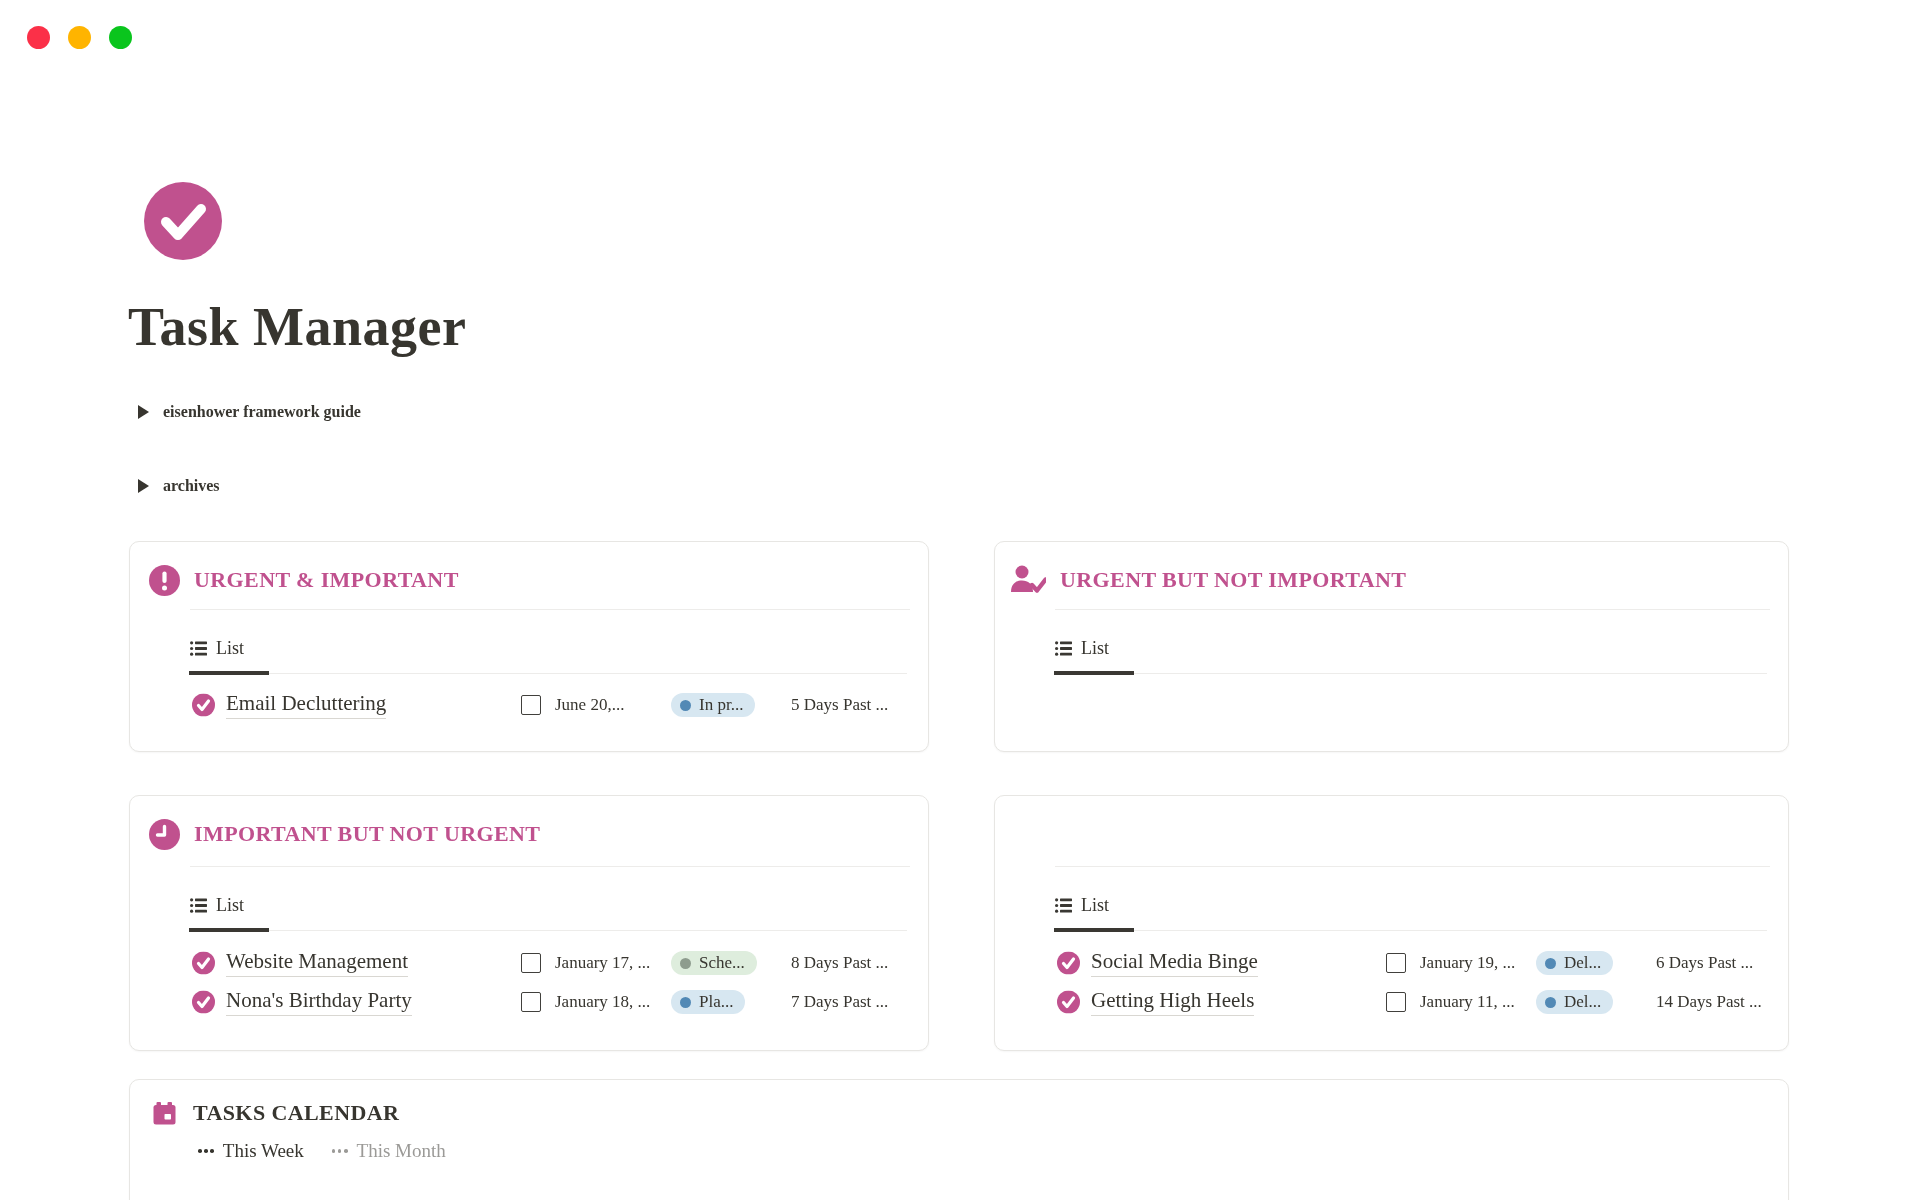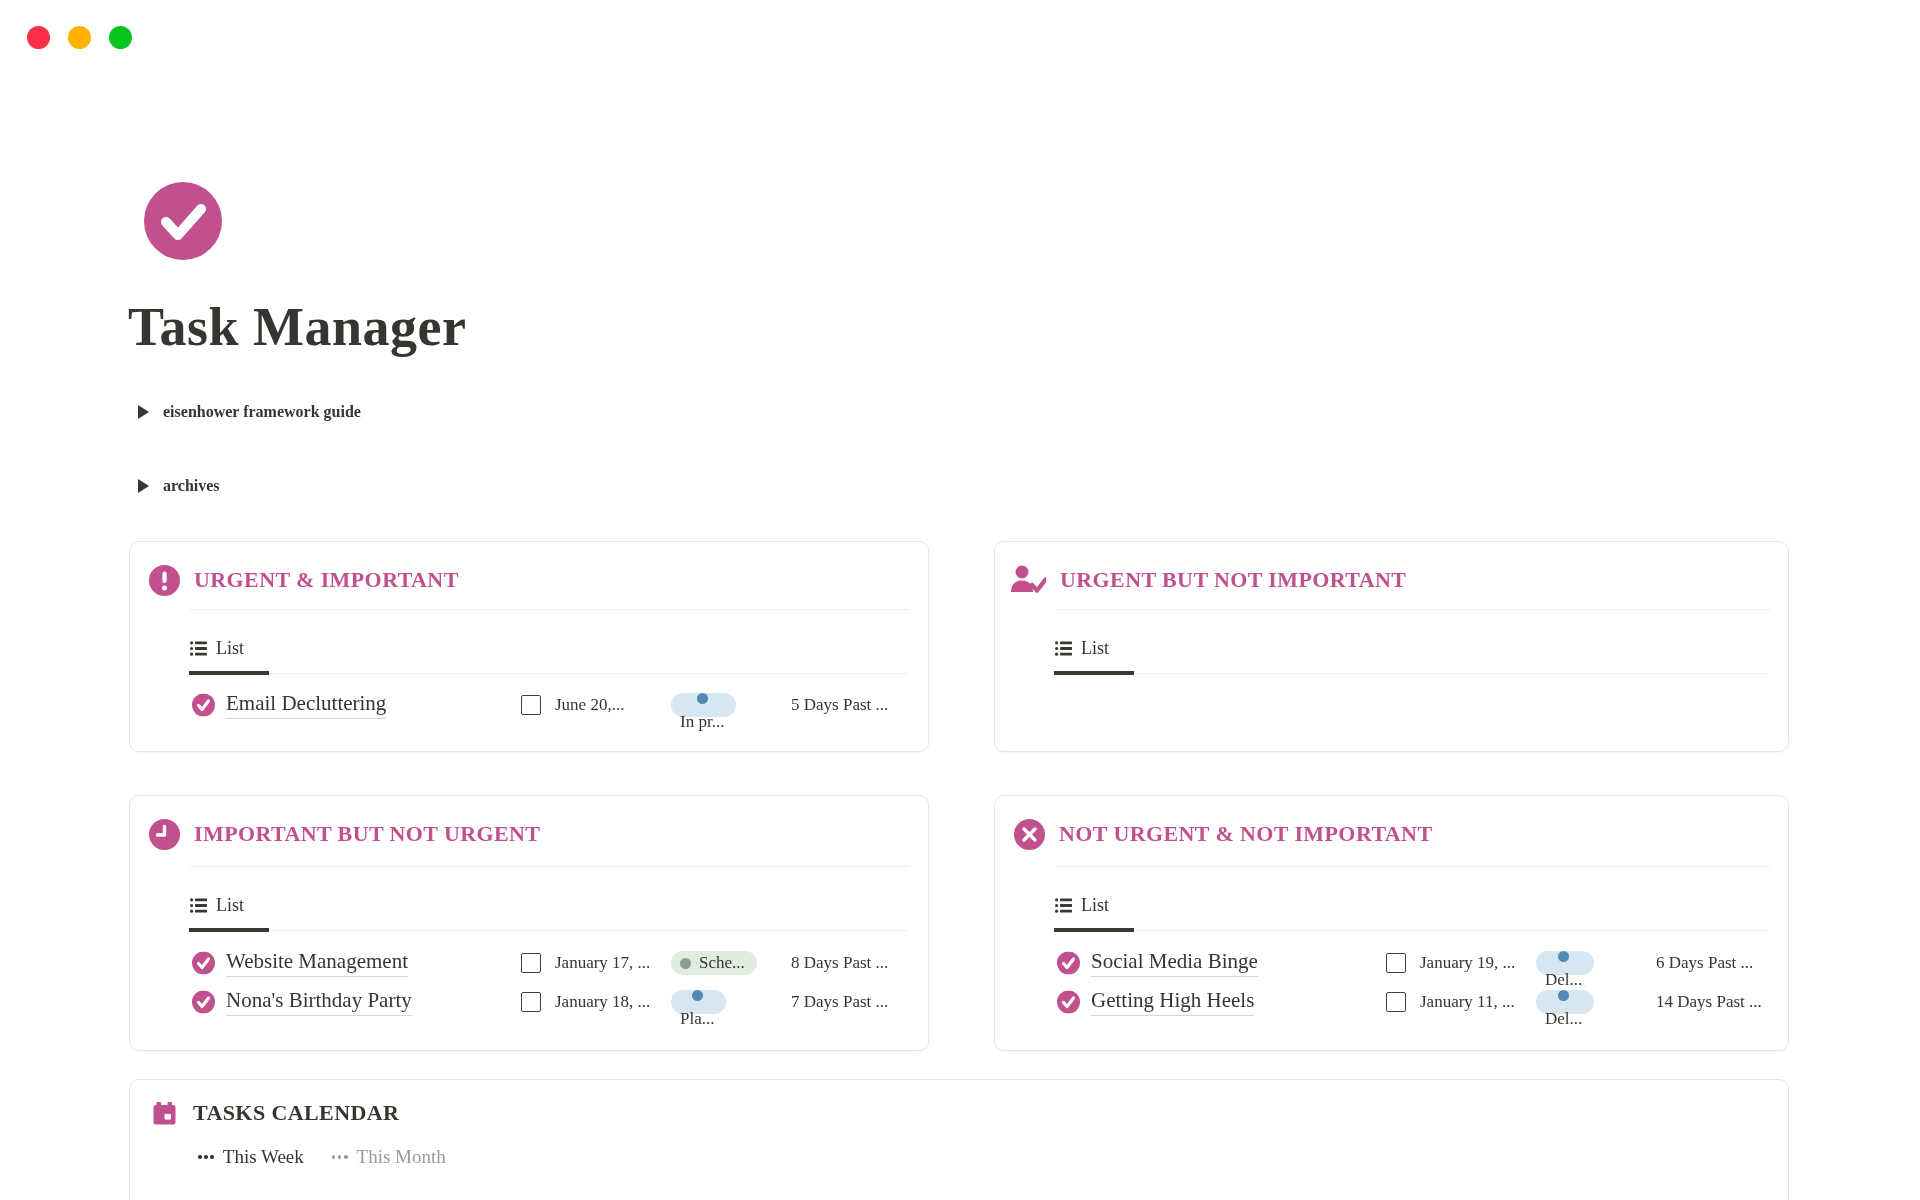--- a/index.html
+++ b/index.html
@@ -44,30 +44,30 @@
   .t-icon { left:62px; width:23px; height:23px; }
   .t-name { left:96px; font-size:21px; color:#37352F; text-decoration:none;
     border-bottom:1px solid #D9D7D2; padding-bottom:2px; cursor:pointer; }
   .t-check { left:391px; width:20px; height:20px; border:1.7px solid #41403C; border-radius:2px;
     background:#fff; cursor:pointer; }
   .t-date { left:425px; font-size:17px; color:#37352F; white-space:nowrap; }
   .t-badge { left:541px; display:inline-flex; align-items:center; gap:8px; height:24px;
     border-radius:12px; padding:0 12px 0 9px; font-size:17px; color:#37352F; cursor:pointer; }
   .t-badge .dot { width:11px; height:11px; border-radius:50%; flex:0 0 auto; }
   .t-badge em { font-style:normal; }
-  .badge-blue { background:#D7E7F1;flex-direction:column; }
+  .badge-blue { background:#D7E7F1; }
   .badge-blue .dot { background:#5289B5; }
   .badge-green { background:#DEEDDD; }
   .badge-green .dot { background:#8E9C8E; }
   .t-days { left:661px; font-size:17px; color:#37352F; white-space:nowrap; }
 
   
   .cal-head { position:absolute; left:22px; top:20px; display:flex; align-items:center; gap:16px; }
   .cal-title { font-size:22px; font-weight:700; letter-spacing:0.4px; color:#37352F; }
-  .cal-tabs { position:absolute; left:68px; top:66px; display:flex; gap:28px; }
+  .cal-tabs { position:absolute; left:68px; top:60px; display:flex; gap:28px; }
   .cal-tab { display:flex; align-items:center; gap:9px; cursor:pointer; font-size:19px; }
   .cal-tab.active { color:#37352F; }
   .cal-tab.inactive { color:#9B9A97; }
   .dots { display:inline-flex; gap:2.5px; }
   .dots i { width:3.6px; height:3.6px; border-radius:50%; background:currentColor; }
 
   svg { display:block; }
 </style>
 </head>
 <body>
@@ -233,29 +233,20 @@
         <span class="t-badge badge-blue">
           <i class="dot"></i>
             <em>Pla...</em>
         </span>
         <span class="t-days">7 Days Past ...</span>
       </div>
     </div>
   </section>
 
   <section class="card" style="left:994px; top:795px; width:795px; height:256px;">
-    <div class="q-head">
-      <span class="q-icon">
-        <svg width="31" height="31" viewBox="0 0 31 31">
-          <circle cx="15.5" cy="15.5" r="15.5" fill="#C0518E"></circle>
-          <path d="M10 10 L21 21 M21 10 L10 21" fill="none" stroke="#fff" stroke-width="3.4" stroke-linecap="round"></path>
-        </svg>
-      </span>
-      <h3 class="q-title">NOT URGENT &amp; NOT IMPORTANT</h3>
-    </div>
     <div class="q-divider" style="top:70px;"></div>
     <div class="q-tab" style="top:95px;">
       <span>
         <svg width="17" height="15" viewBox="0 0 17 15" fill="#3A3833">
           <circle cx="1.6" cy="1.8" r="1.6"></circle>
             <rect x="5" y="0.4" width="12" height="2.8" rx="0.6"></rect>
           <circle cx="1.6" cy="7.5" r="1.6"></circle>
             <rect x="5" y="6.1" width="12" height="2.8" rx="0.6"></rect>
           <circle cx="1.6" cy="13.2" r="1.6"></circle>
             <rect x="5" y="11.8" width="12" height="2.8" rx="0.6"></rect>

